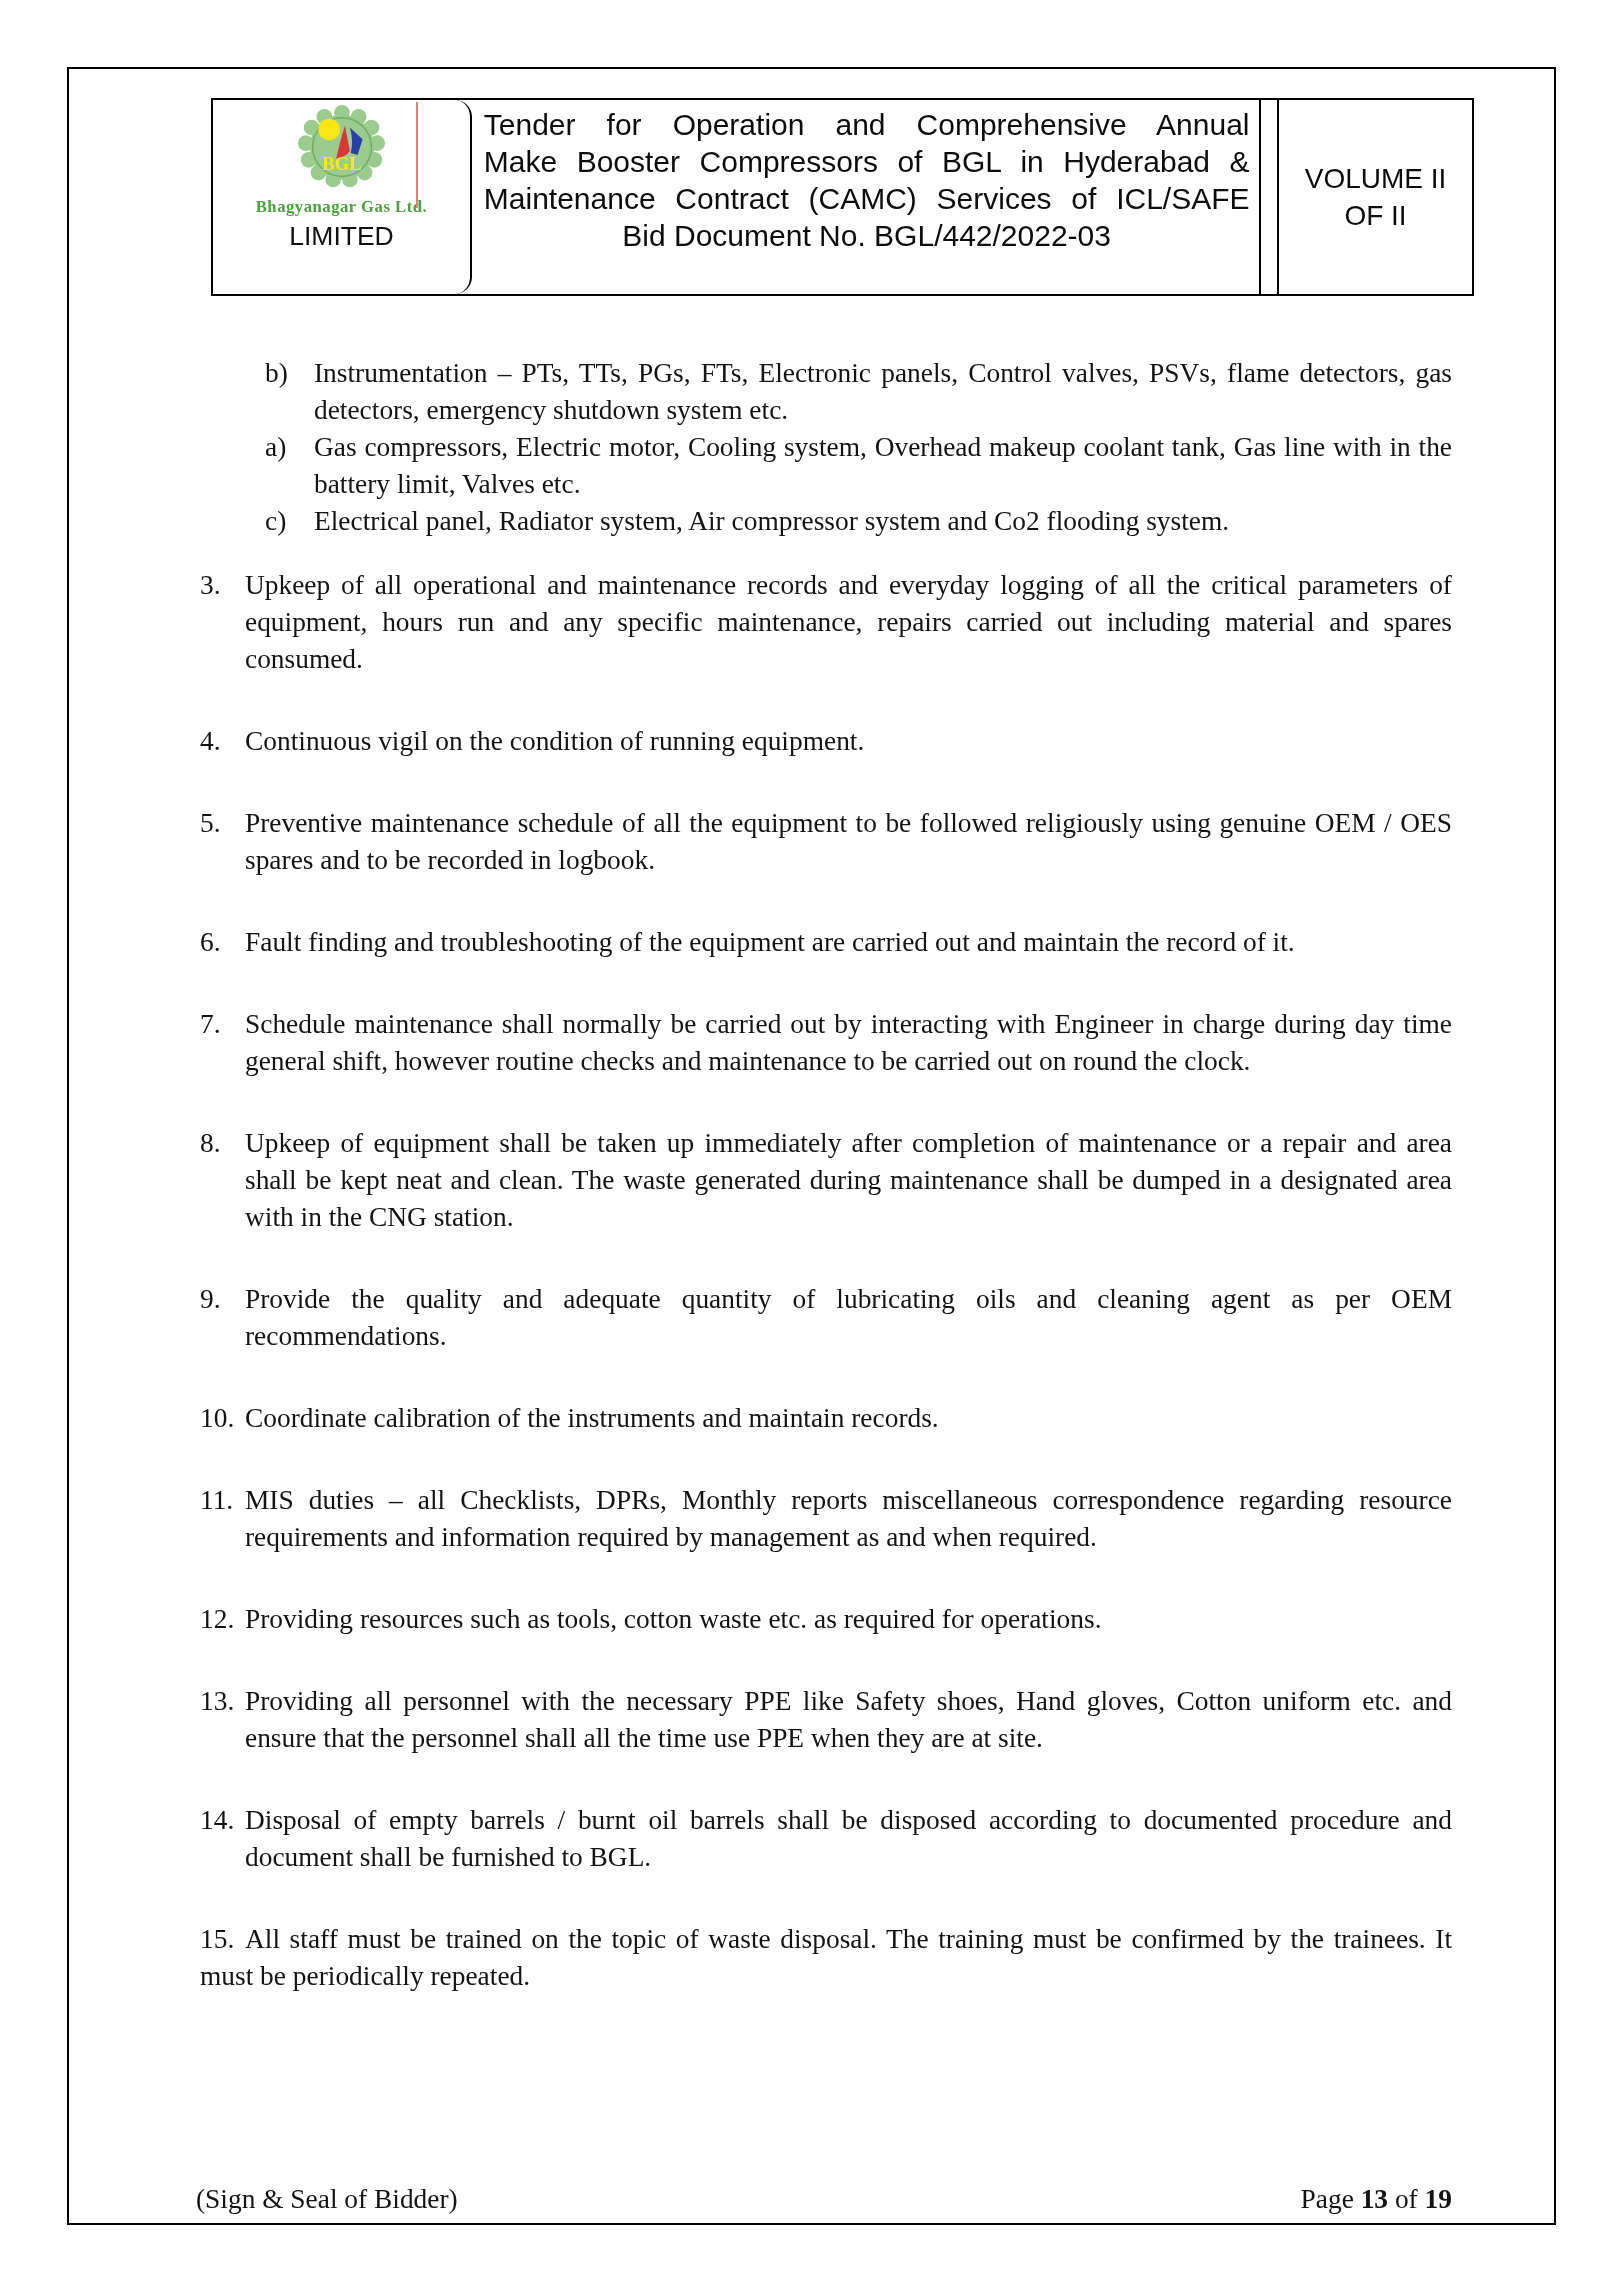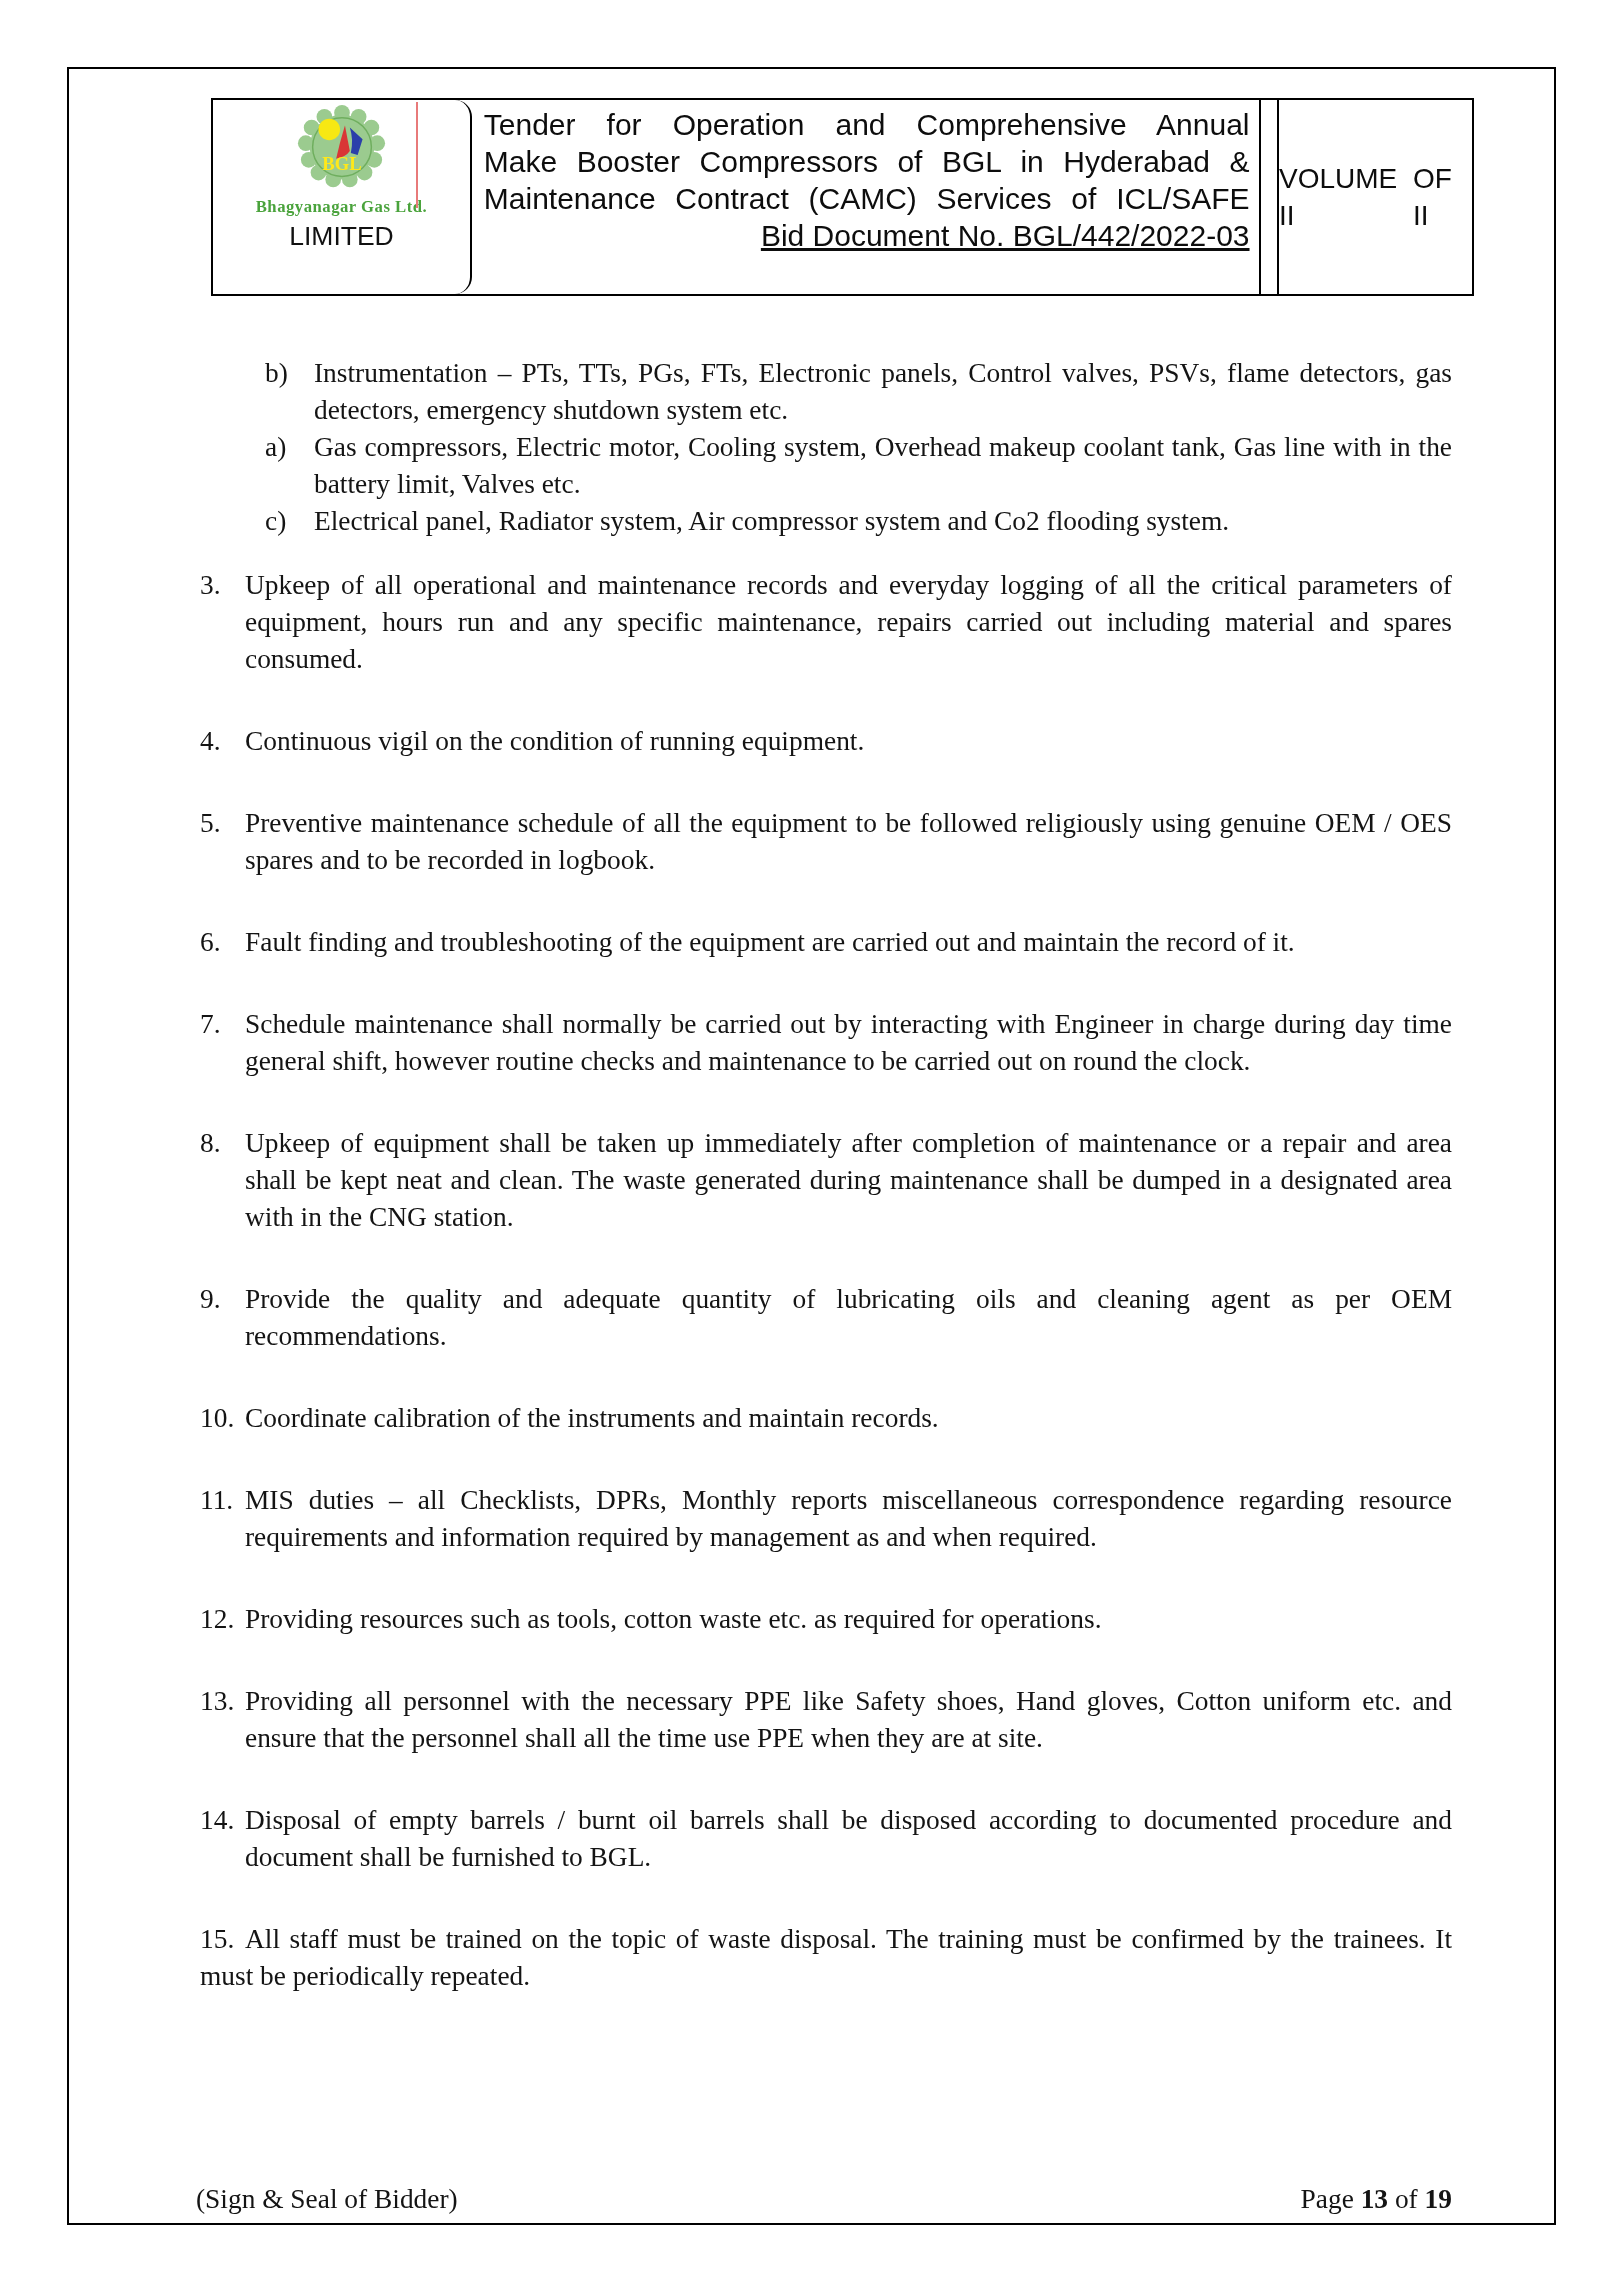--- a/index.html
+++ b/index.html
@@ -54,27 +54,27 @@
     flex:1 1 auto;
     border-right:2px solid #000;
     box-sizing:border-box;
     padding:5.9px 9.8px 0 11.8px;
     font-family:"Liberation Sans", sans-serif;
     font-size:30px;line-height:37px;
     color:#0d0d0d;
   }
   .tline{text-align:justify;text-align-last:justify;}
   .tline.last{text-align:left;text-align-last:left;}
-  .bid-line{text-align:right;text-decoration:underline;}
+  .bid-line{text-align:center;}
   .spacer-col{flex:0 0 15.7px;}
   .volume-cell{
     flex:0 0 195px;
     border-left:2px solid #000;
     box-sizing:border-box;
-    display:flex;flex-direction:row;
+    display:flex;flex-direction:column;
     align-items:center;justify-content:center;
     font-family:"Liberation Sans", sans-serif;
     font-size:28px;line-height:37px;
     color:#0d0d0d;
   }
   
   .content{
     position:absolute;left:131px;top:286px;
     width:1252px;
     font-size:27.4px;line-height:37px;

